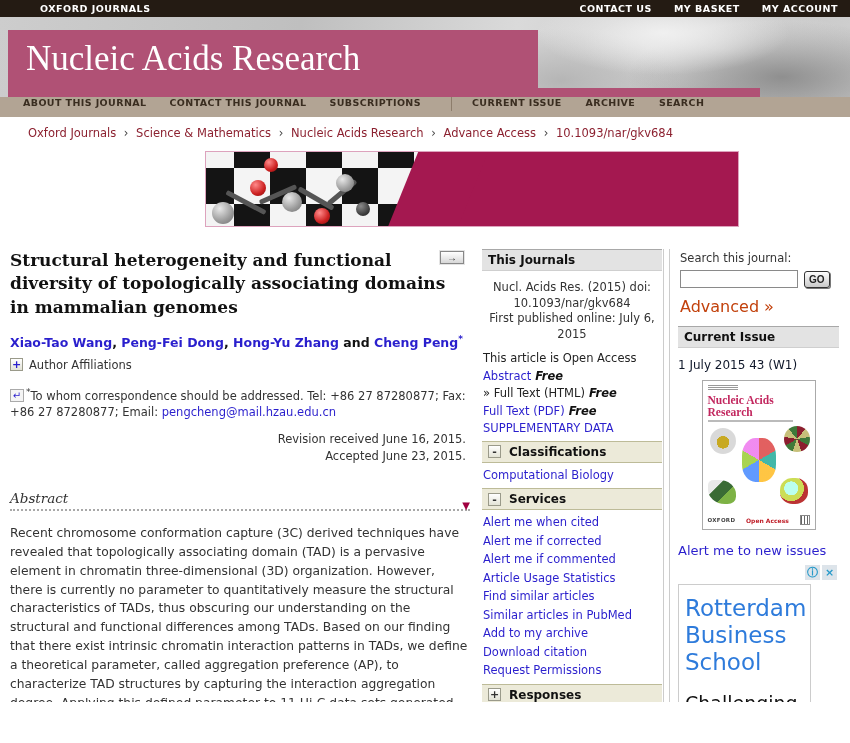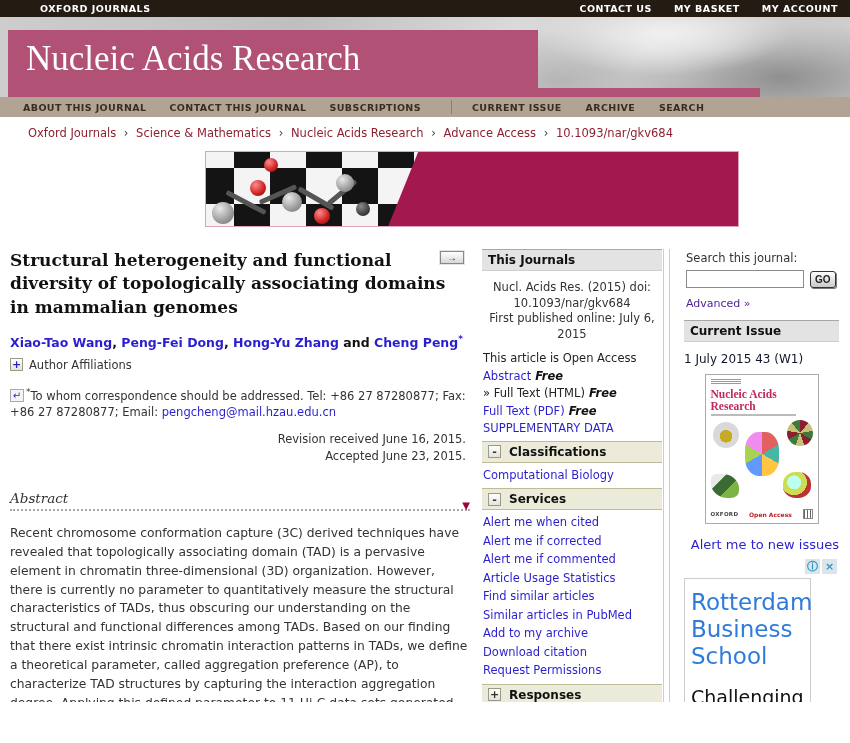--- a/index.html
+++ b/index.html
@@ -22,21 +22,21 @@
       radial-gradient(ellipse 220px 80px at 92% 75%, #8f8f8f 0%, rgba(170,170,170,0) 70%),
       radial-gradient(ellipse 160px 70px at 66% 80%, #b5b5b5 0%, rgba(200,200,200,0) 75%),
       radial-gradient(ellipse 200px 60px at 85% 40%, #e6e6e6 0%, rgba(220,220,220,0) 70%),
       linear-gradient(100deg,#cdcdcd 0%,#bfbfbf 35%,#dadada 60%,#c4c4c4 85%,#cfcfcf 100%);}
   .header .rose-block{position:absolute;left:8px;top:13px;width:530px;height:67px;background:#b05175;}
   .header .rose-strip{position:absolute;left:538px;top:71px;width:222px;height:9px;background:#b05175;}
   .header .jtitle{position:absolute;left:26px;top:22px;color:#fff;
       font-family:"Liberation Serif","DejaVu Serif",serif;font-size:35px;font-weight:normal;letter-spacing:0;}
 
   
-  .navbar{height:20px;background:#b2a494;display:flex;align-items:center;font-size:9.5px;
+  .navbar{height:20px;background:#b2a494;display:flex;font-size:9.5px;
           font-weight:bold;color:#3a2d20;letter-spacing:.4px;}
   .navbar a{color:#3a2d20;text-decoration:none;margin-left:23px;}
   .navbar .divider{width:1px;height:14px;background:#8d7d6b;margin-left:30px;}
   .navbar .right a{margin-left:20px;}
 
   
   .instbar{margin-top:2px;height:20px;background:#efefef;border-top:1px solid #dcdcdc;
            display:flex;align-items:center;font-size:11.5px;}
   .instbar .inst{color:#a01f2f;font-weight:bold;margin-left:22px;}
   .instbar .signin{color:#222;margin-left:14px;text-decoration:none;}
@@ -62,21 +62,21 @@
   .atom.red{background:radial-gradient(circle at 35% 30%,#ff8a8a,#cc2020 60%,#7e0f0f);}
   .atom.dark{background:radial-gradient(circle at 35% 30%,#8a8a8a,#3c3c3c 65%,#202020);}
   .bond{position:absolute;height:5px;background:#555;border-radius:2px;}
   .promo .ptext{position:absolute;left:258px;top:14px;color:#fff;
       font-family:"Liberation Serif","DejaVu Serif",serif;font-weight:bold;font-size:20px;line-height:1.35;}
 
   
   .content{display:flex;margin-top:22px;padding-left:10px;height:453px;overflow:hidden;}
   .main{width:468px;padding-right:8px;}
   .midcol{width:182px;margin-left:4px;border-right:1px solid #ccc;padding:0 1px 0 0;}
-  .rightcol{width:170px;margin-left:5px;border-left:1px solid #ccc;padding-left:14px;}
+  .rightcol{width:170px;margin-left:5px;border-left:1px solid #ccc;padding-left:8px;}
 
   
   .title-row{position:relative;}
   .art-title{font-family:"DejaVu Serif","Liberation Serif",serif;font-weight:bold;
       font-size:17px;line-height:1.38;color:#111;width:440px;}
   .fwd-btn{position:absolute;right:6px;top:2px;border:1px solid #888;outline:1px solid #e4e4e4;
       background:linear-gradient(#fff,#d8d8d8);font-size:10px;line-height:11px;color:#333;
       padding:0 6px;cursor:pointer;}
   .authors{margin-top:15px;font-size:12.5px;font-weight:bold;color:#111;}
   .authors a{color:#2a1fcd;text-decoration:none;}
@@ -112,37 +112,37 @@
   .sec-list{font-size:11.5px;margin:7px 0 7px 1px;line-height:1.0;}
   .sec-list .row{margin-bottom:7px;}
   .sec-list a{color:#2a1fcd;text-decoration:none;}
 
   
   .search-label{font-size:11.5px;color:#333;margin:2px 0 5px 2px;}
   .search-row{display:flex;align-items:center;margin-left:2px;}
   .search-input{width:118px;height:18px;border:1px solid #8a8a8a;background:#fff;font-size:11px;padding:0 3px;}
   .go-btn{margin-left:6px;border:1px solid #333;border-radius:3px;background:linear-gradient(#fefefe,#cacaca);
       font-size:10px;font-weight:bold;color:#222;padding:2px 4px;box-shadow:1px 1px 0 #777;cursor:pointer;}
-  .advanced{display:inline-block;margin:9px 0 10px 2px;font-size:11px;color:#4c1d95;text-decoration:none;}
+  .advanced{display:inline-block;margin:9px 0 10px 2px;font-size:16px;color:#c2410c;text-decoration:none;}
   .issue-link{display:block;margin:10px 0 8px;font-size:12px;color:#0f172a;text-decoration:none;}
   .cover{width:114px;height:150px;margin:0 auto;border:1px solid #aaa;background:#fff;position:relative;
       padding:4px 5px;cursor:pointer;}
   .cover .tiny-bars{height:6px;width:30px;background:repeating-linear-gradient(#999 0 1px,#fff 1px 2px);}
   .cover .ctitle{margin-top:3px;font-family:"Liberation Serif","DejaVu Serif",serif;font-weight:bold;
       font-size:11.5px;line-height:1.05;color:#c2265e;}
   .cover .cline{margin-top:2px;height:2px;width:85px;background:#bbb;}
   .cover .blobzone{position:relative;height:78px;margin-top:4px;}
   .blob{position:absolute;border-radius:50%;}
   .cover .cfoot{position:absolute;left:5px;right:5px;bottom:4px;display:flex;align-items:center;
       justify-content:space-between;}
   .cover .oxford{font-size:5.5px;font-weight:bold;color:#444;letter-spacing:.3px;}
   .cover .oa{font-size:6px;font-weight:bold;color:#c0202a;}
   .cover .qrbox{width:10px;height:10px;border:1px solid #888;background:
       repeating-linear-gradient(90deg,#666 0 1px,#fff 1px 3px);}
-  .alert-link{display:block;text-align:right;margin-top:13px;font-size:13px;color:#2a1fcd;text-decoration:none;}
+  .alert-link{display:block;text-align:left;margin-top:13px;font-size:13px;color:#2a1fcd;text-decoration:none;}
   .ad-icons{display:flex;justify-content:flex-end;margin:7px 2px 4px 0;gap:2px;}
   .ad-ic{width:15px;height:15px;background:#dde4ea;color:#2699c9;font-size:11px;line-height:15px;
       text-align:center;font-weight:bold;cursor:pointer;}
   .ad-box{border:1px solid #ccc;margin-right:28px;padding:10px 6px;background:#fff;cursor:pointer;}
   .ad-title{color:#2e7bdb;font-size:23px;line-height:1.18;}
   .ad-body{color:#111;font-size:19px;line-height:1.3;margin-top:15px;}
 </style>
 </head>
 <body>
 

